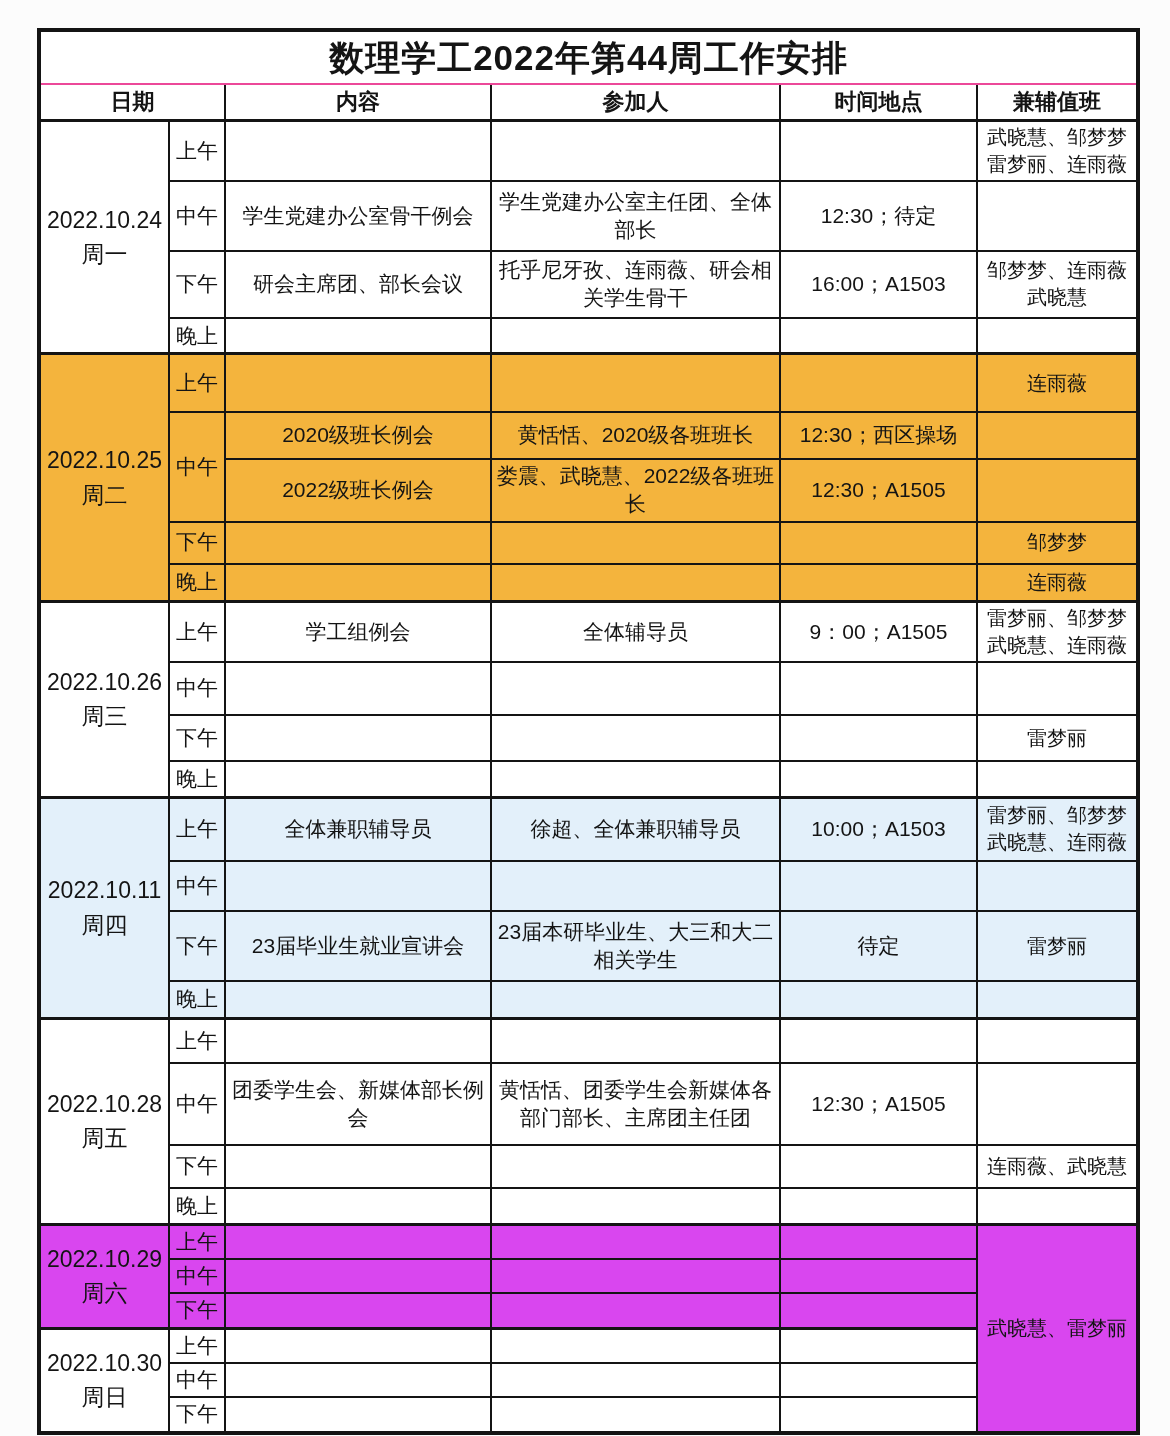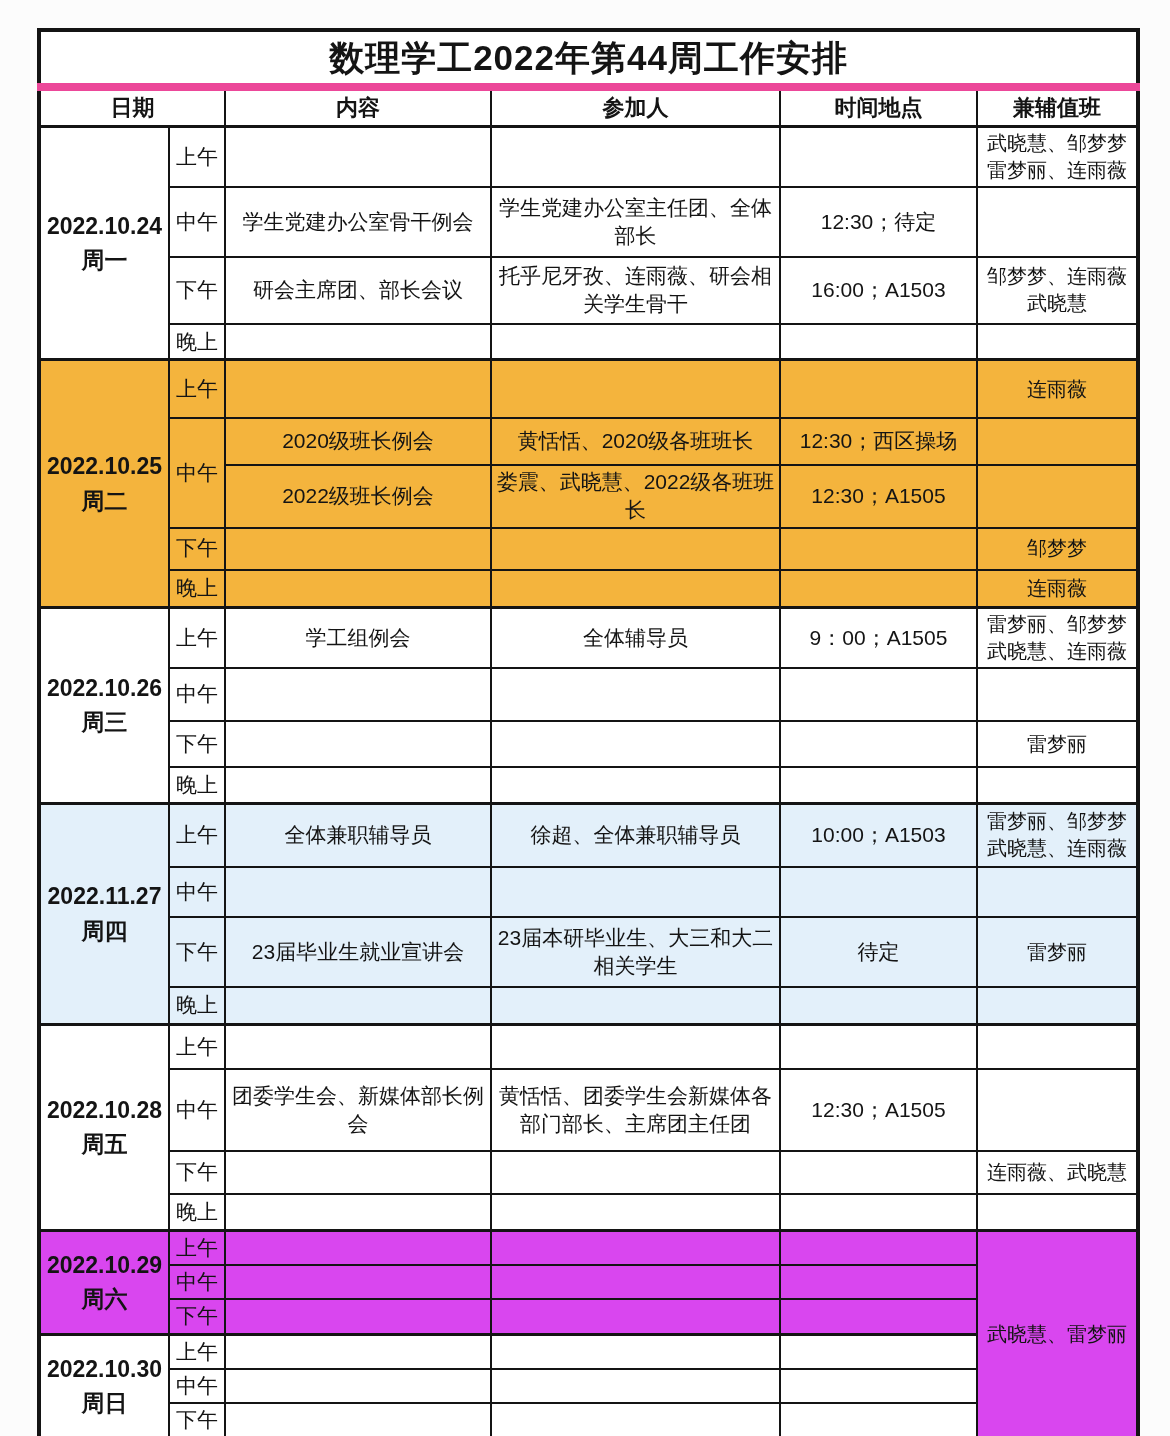--- a/index.html
+++ b/index.html
@@ -25,29 +25,29 @@
     padding:2px 4px;
     font-size:21px;
     line-height:1.35;
     overflow:hidden;
   }
   tr.day-first td{border-top:3px solid #141414;}
   td.title{
     font-size:35px;
     font-weight:bold;
     letter-spacing:1px;
-    border-bottom:8px solid #ec4899;
+    border-bottom:2px solid #ec4899;
   }
   tr.header-row td{
     font-weight:bold;
     font-size:22px;
     border-bottom:3px solid #141414;
   }
   td.date{
-    font-weight:bold;
+    font-weight:normal;
     font-size:23px;
     white-space:pre-line;
     line-height:1.5;
   }
   td.date .weekday{margin-top:0;}
   td.period{font-size:21px;}
   td.pre{white-space:pre-line;margin-left:28px;}
   td.duty{font-size:20px;}
   td.timeplace{font-size:21px;}
   
@@ -175,21 +175,21 @@
   </tr>
   <tr style="height:36px">
     <td class="period">晚上</td>
     <td></td>
     <td></td>
     <td class="timeplace"></td>
     <td class="duty pre"></td>
   </tr>
 
   <tr class="thu day-first" style="height:64px">
-    <td class="date" rowspan="4"><div>2022.11.27</div><div class="weekday">周四</div></td>
+    <td class="date" rowspan="4"><div>2022.10.11</div><div class="weekday">周四</div></td>
     <td class="period">上午</td>
     <td>全体兼职辅导员</td>
     <td>徐超、全体兼职辅导员</td>
     <td class="timeplace">10:00；A1503</td>
     <td class="duty pre">雷梦丽、邹梦梦
 武晓慧、连雨薇</td>
   </tr>
   <tr class="thu" style="height:50px">
     <td class="period">中午</td>
     <td></td>

